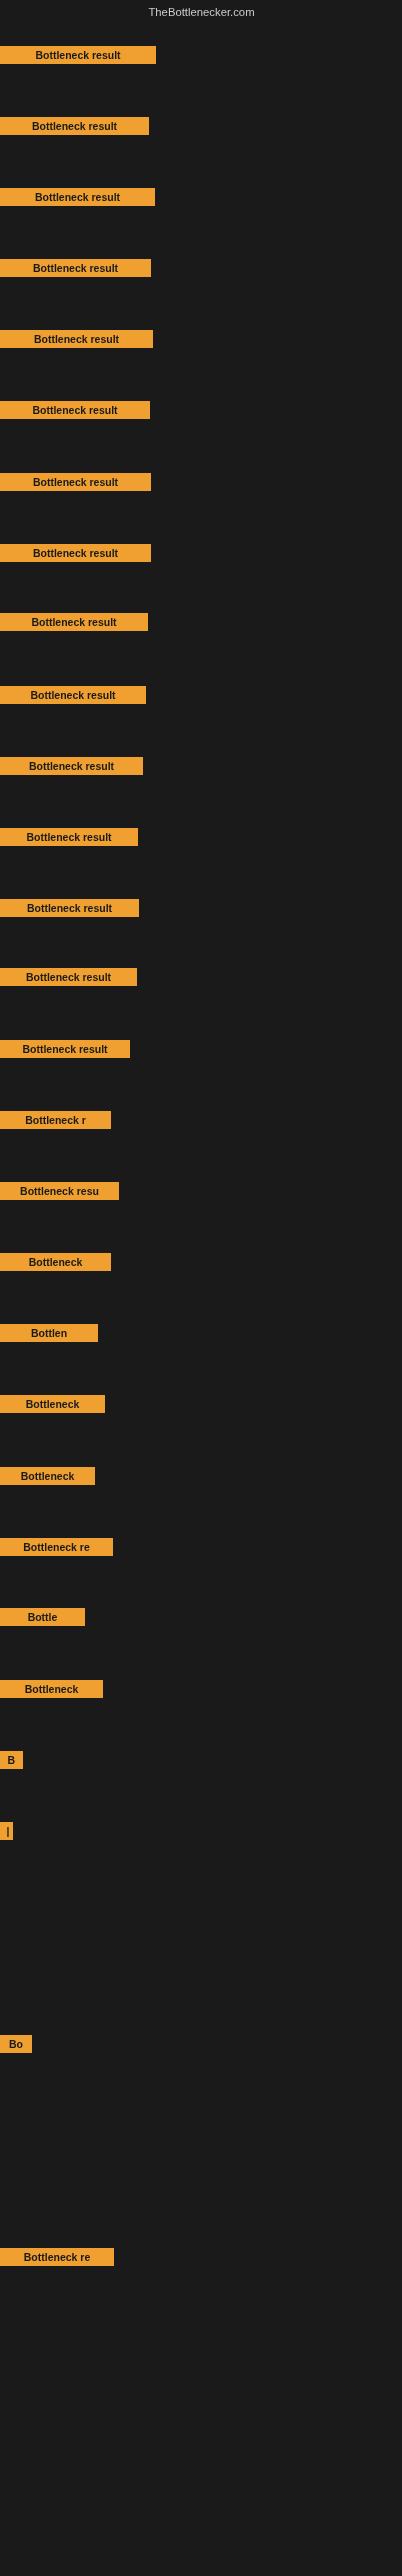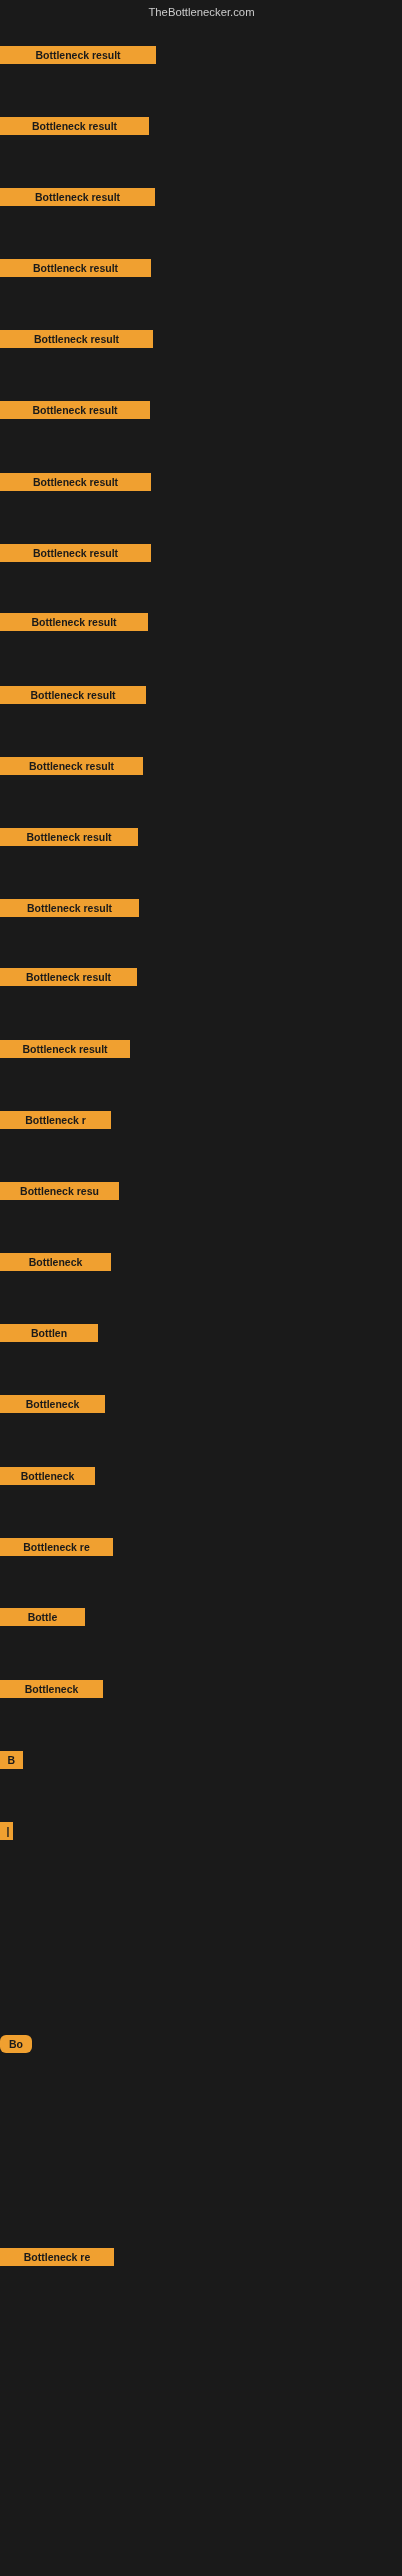--- a/index.html
+++ b/index.html
@@ -60,15 +60,15 @@
 <div class="bottleneck-item" style="top: 1182px; width: 119px;">Bottleneck resu</div>
 <div class="bottleneck-item" style="top: 1253px; width: 111px;">Bottleneck</div>
 <div class="bottleneck-item" style="top: 1324px; width: 98px;">Bottlen</div>
 <div class="bottleneck-item" style="top: 1395px; width: 105px;">Bottleneck</div>
 <div class="bottleneck-item" style="top: 1467px; width: 95px;">Bottleneck</div>
 <div class="bottleneck-item" style="top: 1538px; width: 113px;">Bottleneck re</div>
 <div class="bottleneck-item" style="top: 1608px; width: 85px;">Bottle</div>
 <div class="bottleneck-item" style="top: 1680px; width: 103px;">Bottleneck</div>
 <div class="bottleneck-item" style="top: 1751px; width: 22.5px;">B</div>
 <div class="bottleneck-item" style="top: 1822px; width: 9.7px;">|</div>
-<div class="bottleneck-item" style="top: 2035px; width: 32px; border-radius: 6px;">Bo</div>
+<div class="bottleneck-item" style="top: 2035px; width: 32px;">Bo</div>
 <div class="bottleneck-item" style="top: 2248px; width: 114px;">Bottleneck re</div>
 
 
 </body></html>

